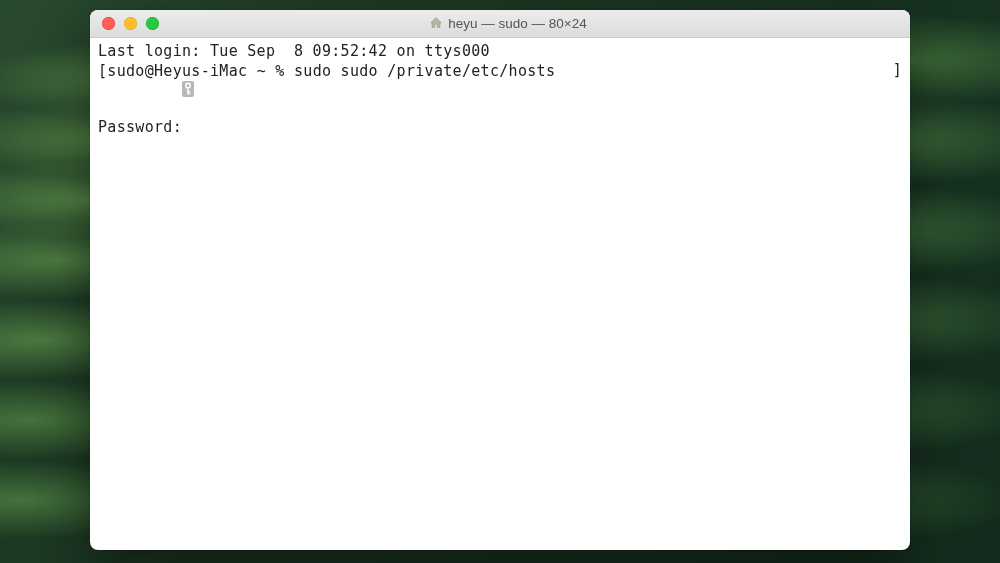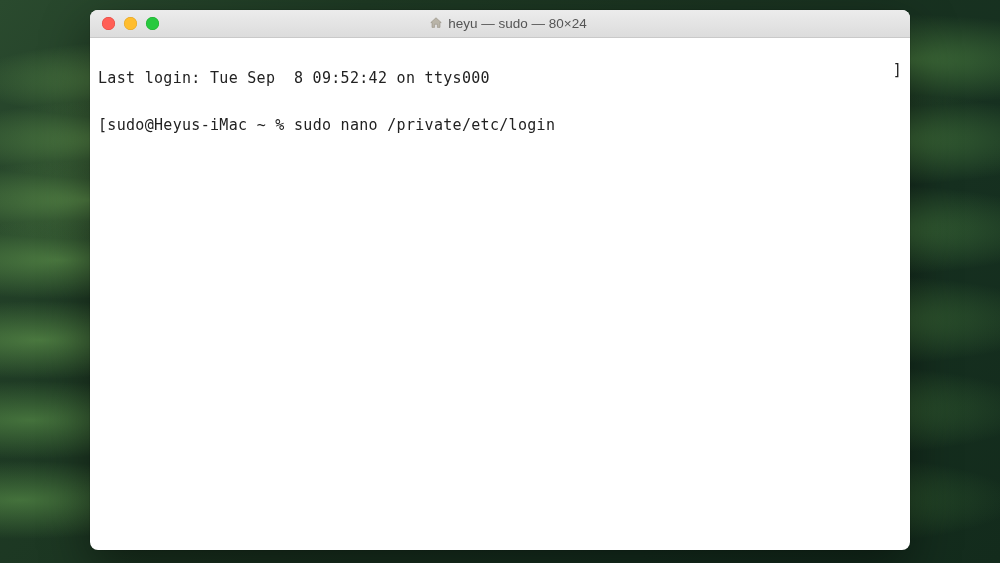--- a/index.html
+++ b/index.html
@@ -86,21 +86,21 @@
 
     .terminal-body {
       flex: 1;
       padding: 4px 8px 4px 8px;
       font-size: 15px;
       line-height: 1.3;
       letter-spacing: 0.3px;
       color: #222;
       position: relative;
     }
-    .terminal-body .line { white-space: pre; margin-top: 27px; }
+    .terminal-body .line { white-space: pre; }
     .right-gutter-bracket {
       position: absolute;
       right: 8px;
       top: 23px;
       color: #222;
     }
 
     .key-cursor {
       display: inline-block;
       width: 12px;
@@ -128,17 +128,25 @@
         <svg viewBox="0 0 16 16" width="14" height="14">
           <path d="M8 2 L14 7.5 L12.6 7.5 L12.6 13 L9.6 13 L9.6 9.5 L6.4 9.5 L6.4 13 L3.4 13 L3.4 7.5 L2 7.5 Z" fill="#b9b4a8" stroke="#8d887b" stroke-width="0.6"></path>
         </svg>
       </span>
       <span>heyu — sudo — 80×24</span>
     </div>
   </div>
 
   <div class="terminal-body">
     <div class="line">Last login: Tue Sep  8 09:52:42 on ttys000</div>
-    <div class="line"><span>[</span><span>sudo@Heyus-iMac ~ % </span><span>sudo nano /private/etc/login</span></div>
+    <div class="line"><span>[</span><span>sudo@Heyus-iMac ~ % </span><span>sudo sudo /private/etc/hosts</span></div>
     <span class="right-gutter-bracket">]</span>
+    <div class="line"><span>Password:</span><span class="key-cursor">
+      <svg width="8" height="14" viewBox="0 0 8 14">
+        <circle cx="4" cy="3.5" r="2.3" fill="none" stroke="#fff" stroke-width="1.4"></circle>
+        <rect x="3.3" y="5.5" width="1.4" height="6.5" fill="#fff"></rect>
+        <rect x="3.3" y="9" width="3" height="1.3" fill="#fff"></rect>
+        <rect x="3.3" y="11" width="3" height="1.3" fill="#fff"></rect>
+      </svg>
+    </span></div>
   </div>
 
 </div>
 
 </body></html>

